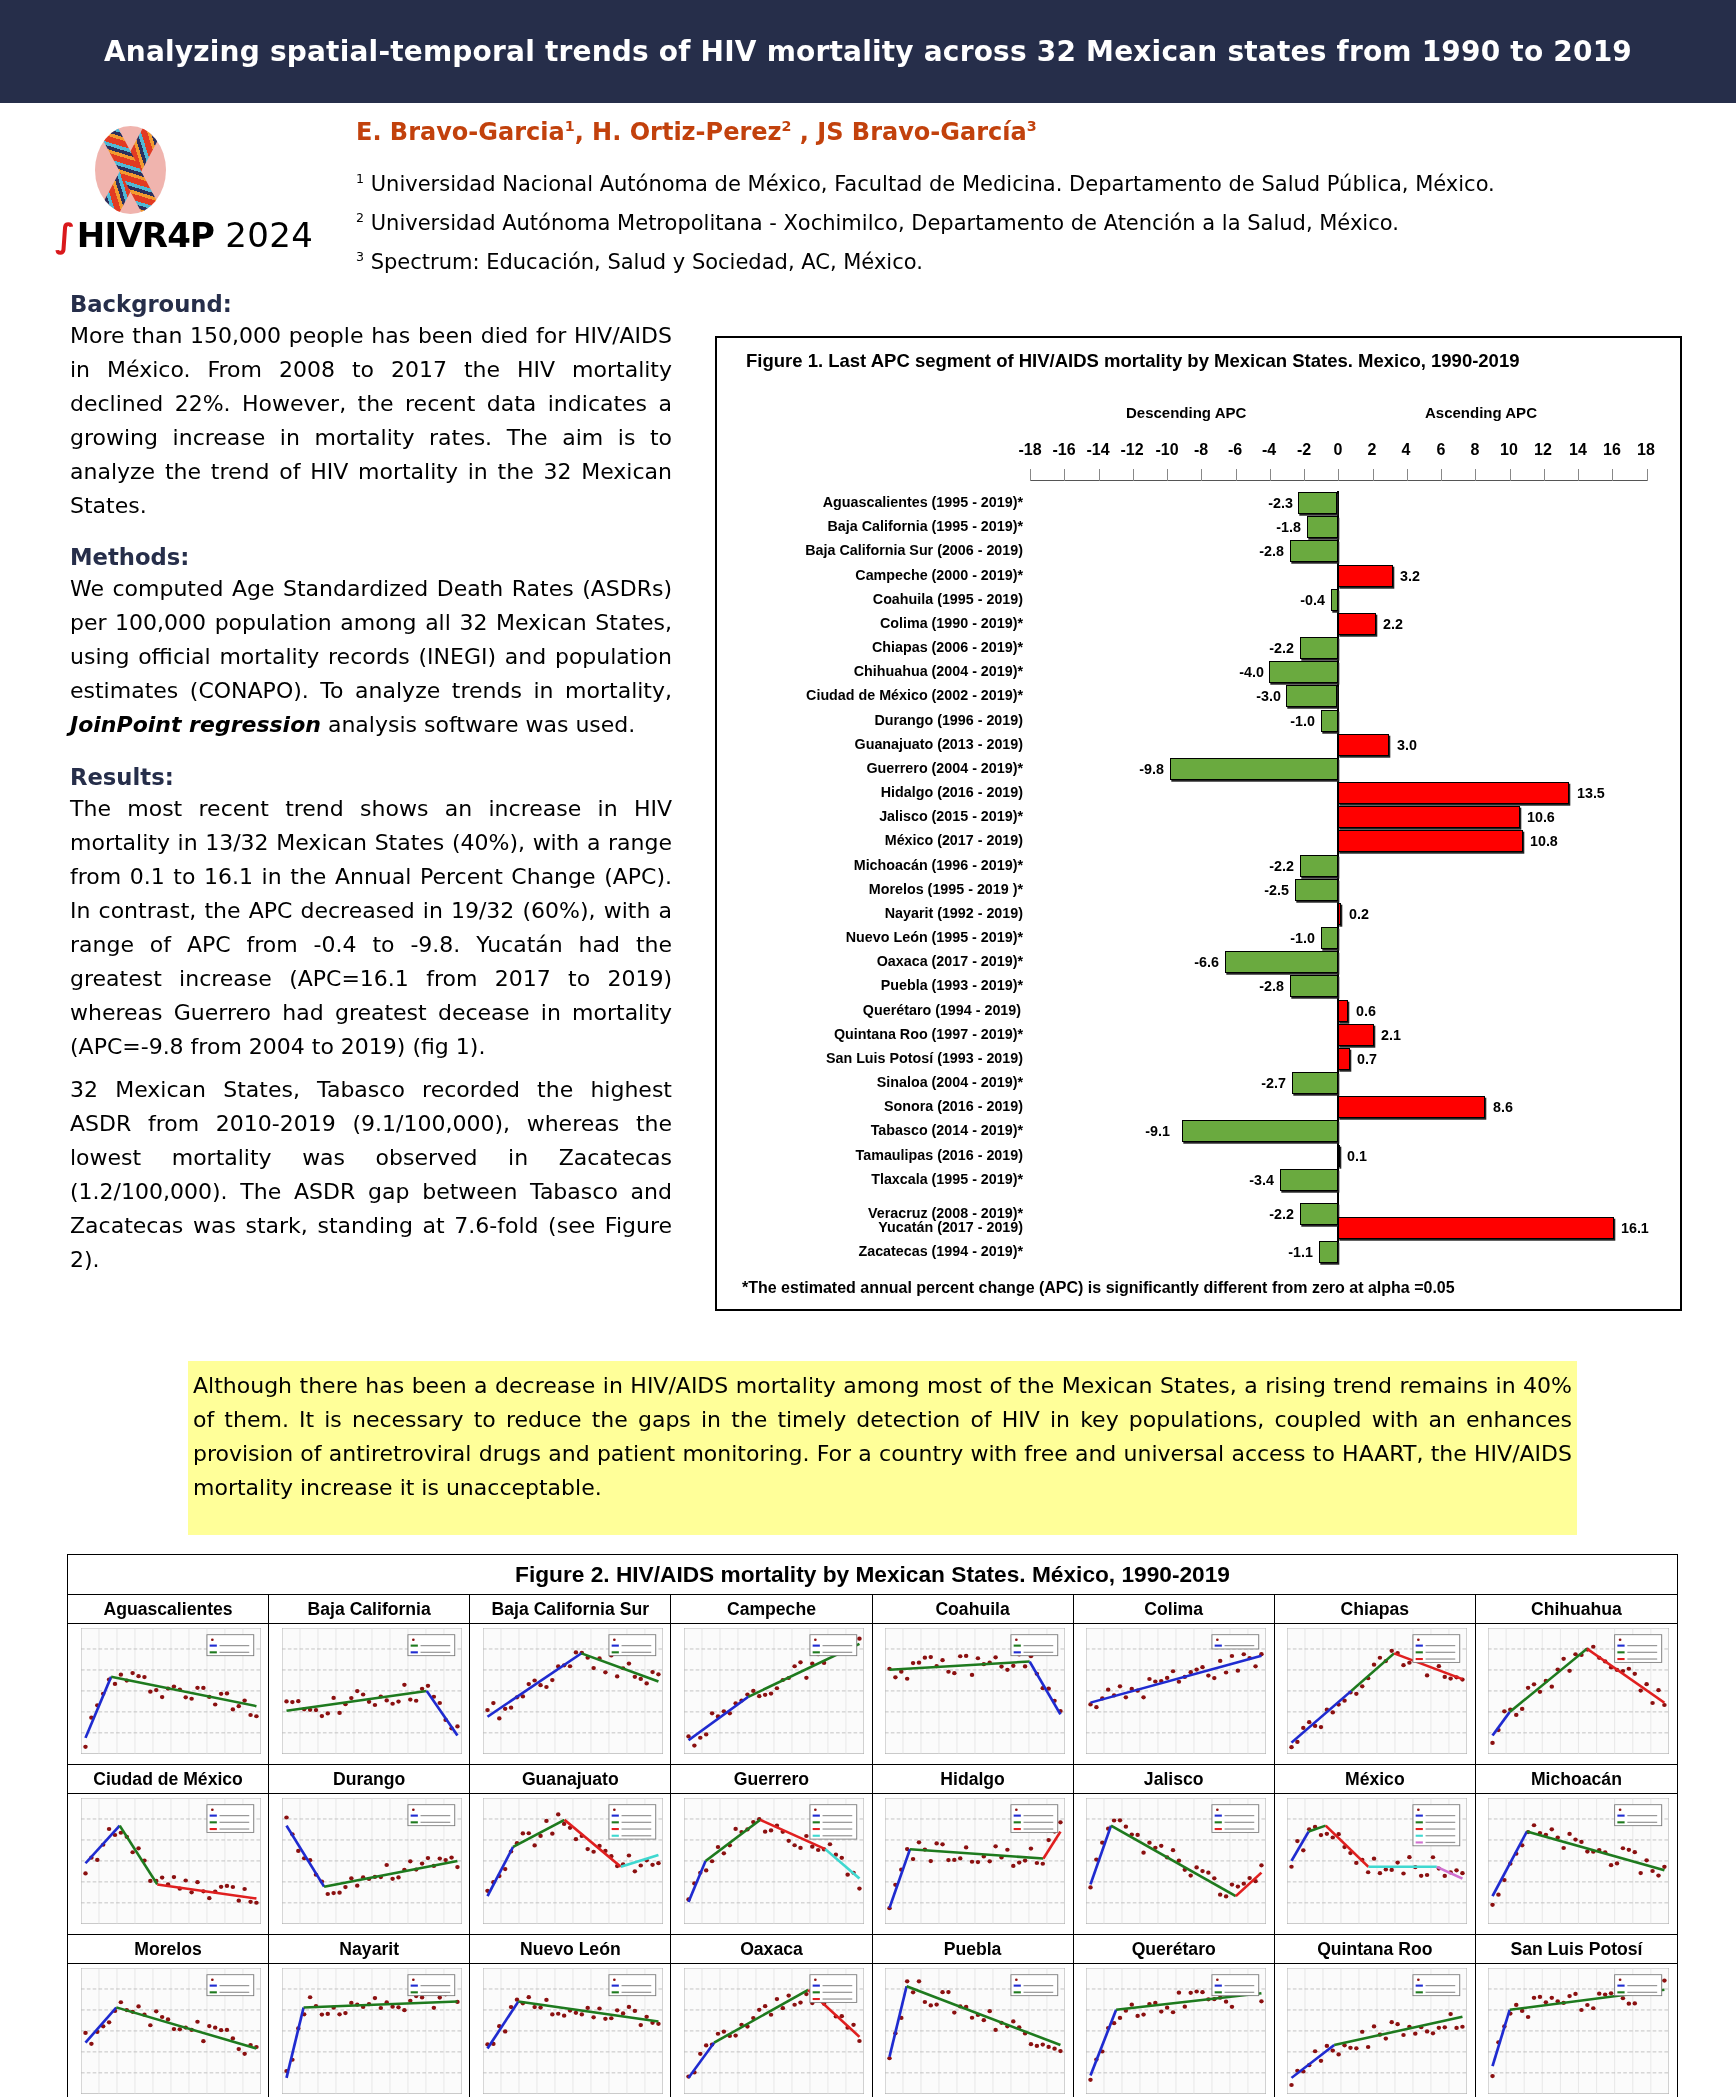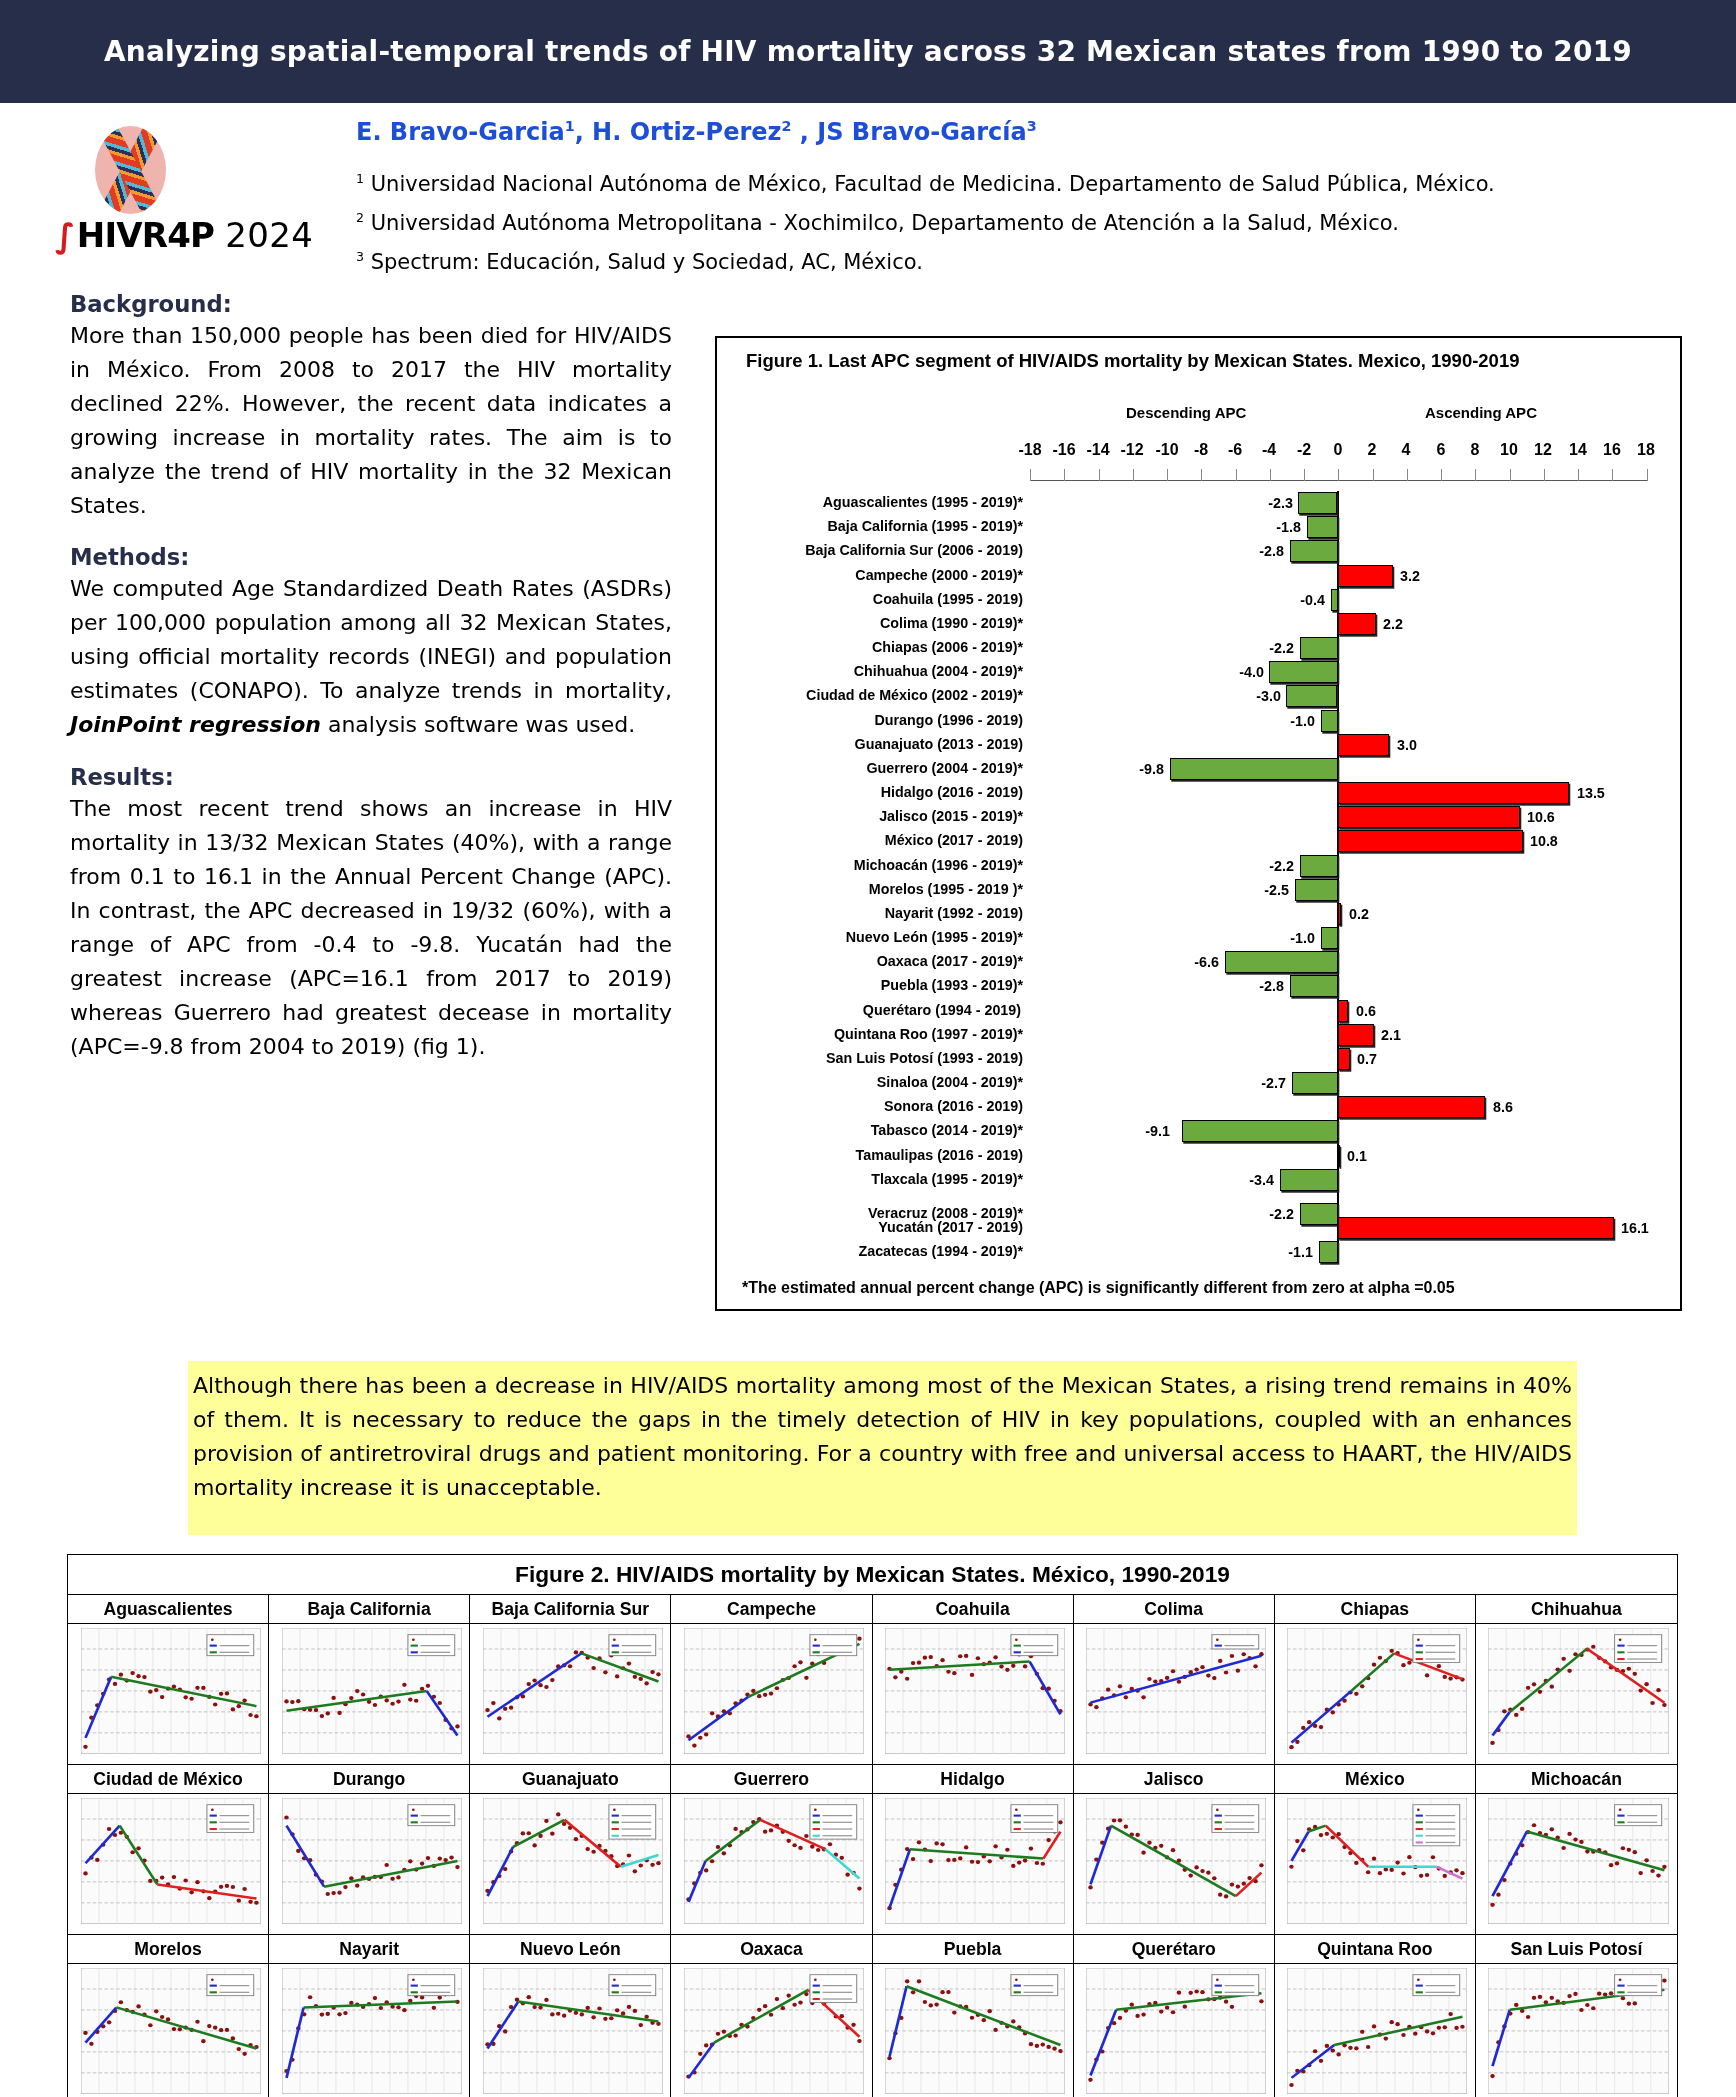--- a/index.html
+++ b/index.html
@@ -12,21 +12,21 @@
   .logo-top { position: absolute; left: 55px; top: 122px; width: 277px; height: 134px; }
   .ribbon-badge { position: absolute; left: 40px; top: 4.2px; width: 71px; height: 88px; border-radius: 50%; background: #f0b4ae; overflow: hidden; }
   .ribbon-badge .band { position: absolute; width: 19.3px; height: 101px; top: -5px; left: 26px; background: repeating-linear-gradient(45deg,#e23b23 0 5.9px,#f29a2e 5.9px 9.2px,#2c2f5e 9.2px 12.6px,#4fb9d6 12.6px 16px); border-radius: 2.5px; }
   .ribbon-badge .band.a { transform: rotate(28deg); }
   .ribbon-badge .band.b { transform: rotate(-28deg); }
   .logo-wordmark { position: absolute; left: 0; top: 93px; display: flex; align-items: center; font-family: "DejaVu Sans", sans-serif; font-size: 34px; white-space: nowrap; }
   .logo-wordmark .ribbon-glyph { color: #d9191c; font-weight: bold; margin-right: 1.7px; font-size: 33px; }
   .logo-wordmark .bold { font-weight: bold; letter-spacing: -0.8px; }
   .logo-wordmark .light { font-weight: normal; margin-left: 11px; letter-spacing: 0.4px; }
 
-  .authors { position: absolute; left: 356px; top: 118px; font-weight: bold; font-size: 24px; color: #1d4ed8; font-family: "DejaVu Sans", sans-serif; }
+  .authors { position: absolute; left: 356px; top: 118px; font-weight: bold; font-size: 24px; color: #c2410c; font-family: "DejaVu Sans", sans-serif; }
   .authors sup { font-size: 14.3px; }
   .affils { position: absolute; left: 356px; top: 162px; font-size: 21px; line-height: 34px; font-family: "DejaVu Sans", sans-serif; }
   .affils sup { font-size: 12.6px; }
 
   .left-col { position: absolute; left: 70px; top: 289px; width: 602px; font-family: "DejaVu Sans", sans-serif; }
   .sec-title { color: #262e4a; font-weight: bold; font-size: 22.7px; line-height: 30px; }
   .sec-body { font-size: 22px; line-height: 34px; text-align: justify; margin-bottom: 19.3px; }
   .sec-body em { font-weight: bold; font-style: italic; }
 
   .fig1 { position: absolute; left: 715px; top: 336px; width: 967px; height: 975px; border: 2.1px solid #000; background: #fff; font-family: "Liberation Sans", sans-serif; }
@@ -89,20 +89,21 @@
 
 <div class="left-col">
   <div class="sec-title">Background:</div>
   <div class="sec-body">More than 150,000 people has been died for HIV/AIDS in México. From 2008 to 2017 the HIV mortality declined 22%. However, the recent data indicates a growing increase in mortality rates. The aim is to analyze the trend of HIV mortality in the 32 Mexican States.</div>
 
   <div class="sec-title">Methods:</div>
   <div class="sec-body"><span>We computed Age Standardized Death Rates (ASDRs) per 100,000 population among all 32 Mexican States, using official mortality records (INEGI) and population estimates (CONAPO). To analyze trends in mortality, </span><em>JoinPoint regression</em><span> analysis software was used.</span></div>
 
   <div class="sec-title">Results:</div>
   <div class="sec-body" style="margin-bottom:9.2px">The most recent trend shows an increase in HIV mortality in 13/32 Mexican States (40%), with a range from 0.1 to 16.1 in the Annual Percent Change (APC). In contrast, the APC decreased in 19/32 (60%), with a range of APC from -0.4 to -9.8. Yucatán had the greatest increase (APC=16.1 from 2017 to 2019) whereas Guerrero had greatest decease in mortality (APC=-9.8 from 2004 to 2019) (fig 1).</div>
+  <div class="sec-body">32 Mexican States, Tabasco recorded the highest ASDR from 2010-2019 (9.1/100,000), whereas the lowest mortality was observed in Zacatecas (1.2/100,000). The ASDR gap between Tabasco and Zacatecas was stark, standing at 7.6-fold (see Figure 2).</div>
 </div>
 
 <div class="fig1" id="fig1">
   <div class="fig1-title">Figure 1. Last APC segment of HIV/AIDS mortality by Mexican States. Mexico, 1990-2019</div>
   <div class="fig1-dir" style="left:409px">Descending APC</div>
   <div class="fig1-dir" style="left:708px">Ascending APC</div>
   <div class="fig1-ticks" id="f1ticks">
       <span style="left: 313px;">-18</span>
       <span style="left: 347px;">-16</span>
       <span style="left: 381px;">-14</span>

